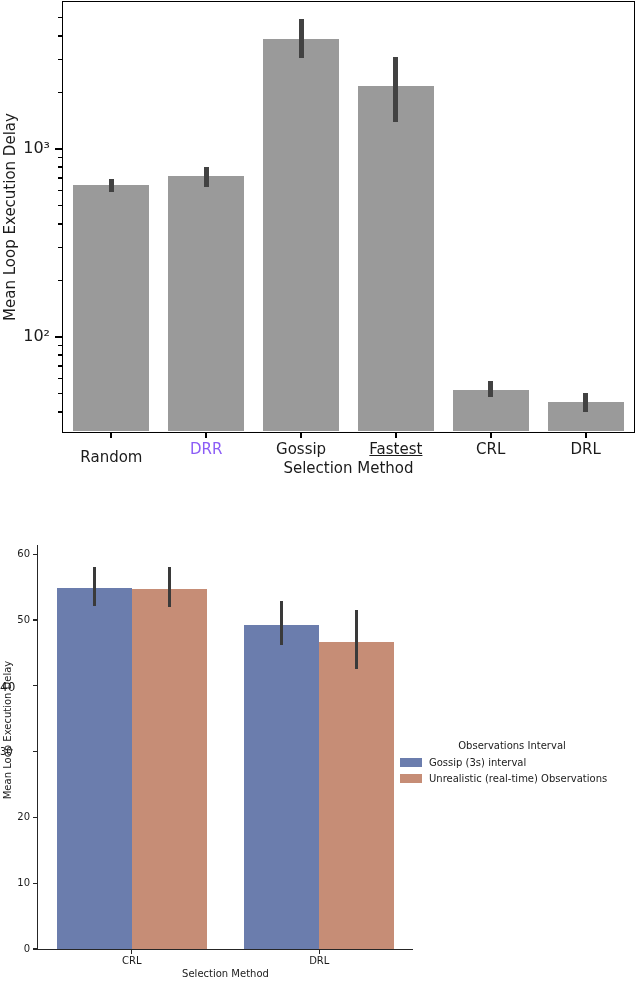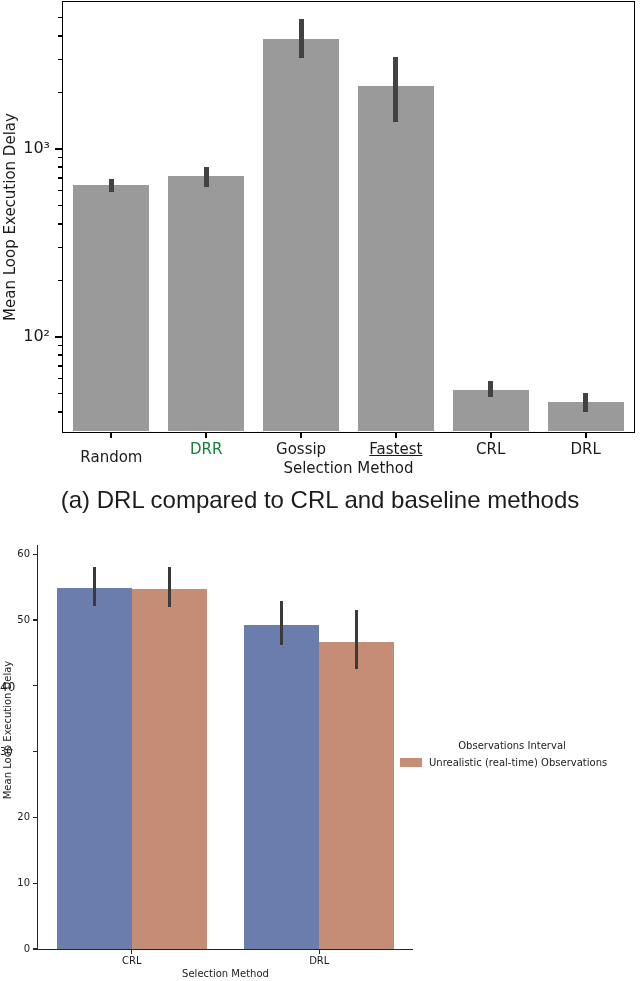--- a/index.html
+++ b/index.html
@@ -54,34 +54,33 @@
       <div class="abs" style="left: 58px; top: 177.359px; width: 5px; height: 1.5px; background: rgb(0, 0, 0);"></div>
       <div class="abs" style="left: 58px; top: 166.459px; width: 5px; height: 1.5px; background: rgb(0, 0, 0);"></div>
       <div class="abs" style="left: 58px; top: 156.844px; width: 5px; height: 1.5px; background: rgb(0, 0, 0);"></div>
       <div class="abs" style="left: 58px; top: 91.6598px; width: 5px; height: 1.5px; background: rgb(0, 0, 0);"></div>
       <div class="abs" style="left: 58px; top: 58.5607px; width: 5px; height: 1.5px; background: rgb(0, 0, 0);"></div>
       <div class="abs" style="left: 58px; top: 35.0765px; width: 5px; height: 1.5px; background: rgb(0, 0, 0);"></div>
       <div class="abs" style="left: 58px; top: 16.8608px; width: 5px; height: 1.5px; background: rgb(0, 0, 0);"></div>
       <div class="abs" style="left: 110.417px; top: 432.6px; width: 2px; height: 5px; background: rgb(0, 0, 0);"></div>
       <div class="abs" style="left: 51.4167px; top: 448px; width: 120px; text-align: center; font-size: 15px; color: rgb(27, 27, 27);">Random</div>
       <div class="abs" style="left: 205.25px; top: 432.6px; width: 2px; height: 5px; background: rgb(0, 0, 0);"></div>
-      <div class="abs" style="left: 146.25px; top: 440px; width: 120px; text-align: center; font-size: 15px; color: #15803d;">DRR</div>
+      <div class="abs" style="left: 146.25px; top: 440px; width: 120px; text-align: center; font-size: 15px; color: #8b5cf6;">DRR</div>
       <div class="abs" style="left: 300.083px; top: 432.6px; width: 2px; height: 5px; background: rgb(0, 0, 0);"></div>
       <div class="abs" style="left: 241.083px; top: 440px; width: 120px; text-align: center; font-size: 15px; color: rgb(27, 27, 27);">Gossip</div>
       <div class="abs" style="left: 394.917px; top: 432.6px; width: 2px; height: 5px; background: rgb(0, 0, 0);"></div>
       <div class="abs" style="left: 335.917px; top: 440px; width: 120px; text-align: center; font-size: 15px; color: rgb(27, 27, 27); text-decoration: underline;">Fastest</div>
       <div class="abs" style="left: 489.75px; top: 432.6px; width: 2px; height: 5px; background: rgb(0, 0, 0);"></div>
       <div class="abs" style="left: 430.75px; top: 440px; width: 120px; text-align: center; font-size: 15px; color: rgb(27, 27, 27);">CRL</div>
       <div class="abs" style="left: 584.583px; top: 432.6px; width: 2px; height: 5px; background: rgb(0, 0, 0);"></div>
       <div class="abs" style="left: 525.583px; top: 440px; width: 120px; text-align: center; font-size: 15px; color: rgb(27, 27, 27);">DRL</div>
       <div class="abs" style="left: 248.5px; top: 459px; width: 200px; text-align: center; font-size: 15px; color: rgb(27, 27, 27);">Selection Method</div>
       <div class="abs" style="left: -139px; top: 207px; width: 300px; height: 20px; text-align: center; font-size: 15px; color: rgb(27, 27, 27); transform: rotate(-90deg);">Mean Loop Execution Delay</div>
     </div>
 
-  <div class="caption">(a) DRL compared to CRL and baseline methods</div>
 
   <div id="chart-b">
       <div class="abs" style="left: 56.75px; top: 587.769px; width: 75px; height: 361.231px; background: rgb(107, 125, 173);"></div>
       <div class="abs" style="left: 92.75px; top: 566.713px; width: 3px; height: 39.4788px; background: rgb(58, 58, 58);"></div>
       <div class="abs" style="left: 244.25px; top: 624.616px; width: 75px; height: 324.384px; background: rgb(107, 125, 173);"></div>
       <div class="abs" style="left: 280.25px; top: 600.928px; width: 3px; height: 44.0847px; background: rgb(58, 58, 58);"></div>
       <div class="abs" style="left: 131.75px; top: 589.085px; width: 75px; height: 359.915px; background: rgb(198, 141, 118);"></div>
       <div class="abs" style="left: 167.75px; top: 567.371px; width: 3px; height: 40.1368px; background: rgb(58, 58, 58);"></div>
       <div class="abs" style="left: 319.25px; top: 642.381px; width: 75px; height: 306.619px; background: rgb(198, 141, 118);"></div>
       <div class="abs" style="left: 355.25px; top: 610.14px; width: 3px; height: 59.2182px; background: rgb(58, 58, 58);"></div>
@@ -105,17 +104,21 @@
       <div class="abs" style="left: 91.75px; top: 955px; width: 80px; text-align: center; font-size: 10px; color: rgb(27, 27, 27);">CRL</div>
       <div class="abs" style="left: 318.55px; top: 950.4px; width: 1.4px; height: 4px; background: rgb(38, 38, 38);"></div>
       <div class="abs" style="left: 279.25px; top: 955px; width: 80px; text-align: center; font-size: 10px; color: rgb(27, 27, 27);">DRL</div>
       <div class="abs" style="left: 145.5px; top: 967.5px; width: 160px; text-align: center; font-size: 10px; color: rgb(27, 27, 27);">Selection Method</div>
       <div class="abs" style="left: -91px; top: 723px; width: 200px; height: 14px; text-align: center; font-size: 10px; color: rgb(27, 27, 27); transform: rotate(-90deg);">Mean Loop Execution Delay</div>
     </div>
 
   <div class="legend">
     <div class="legend-title">Observations Interval</div>
     <div class="legend-row">
+      <div class="legend-swatch" id="sw0" style="background: rgb(107, 125, 173);"></div>
+      <div class="legend-label">Gossip (3s) interval</div>
+    </div>
+    <div class="legend-row">
       <div class="legend-swatch" id="sw1" style="background: rgb(198, 141, 118);"></div>
       <div class="legend-label">Unrealistic (real-time) Observations</div>
     </div>
   </div>
 </div>
 
 </body></html>

